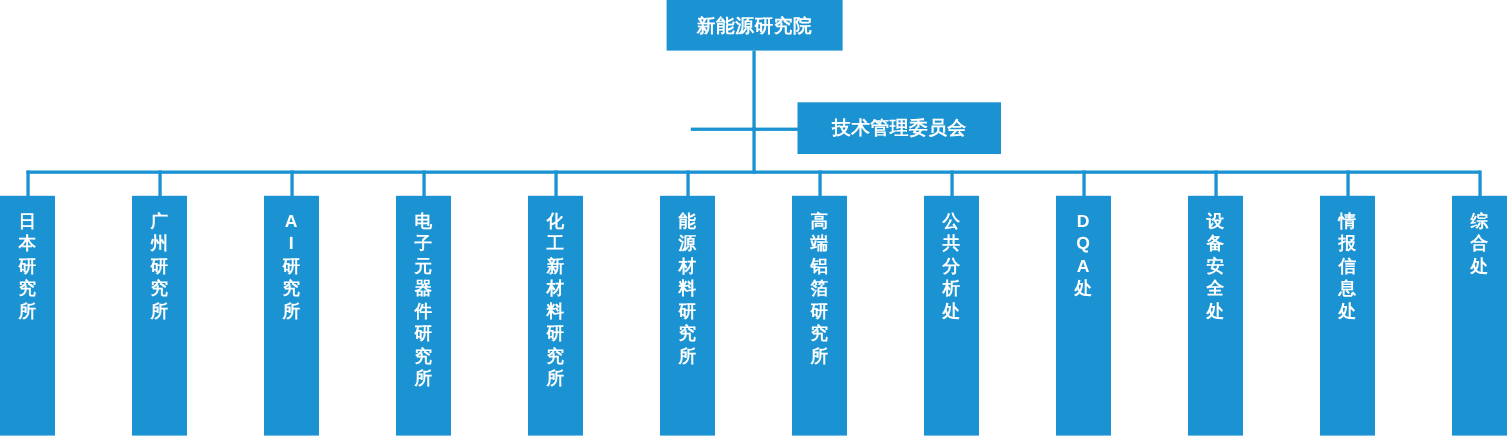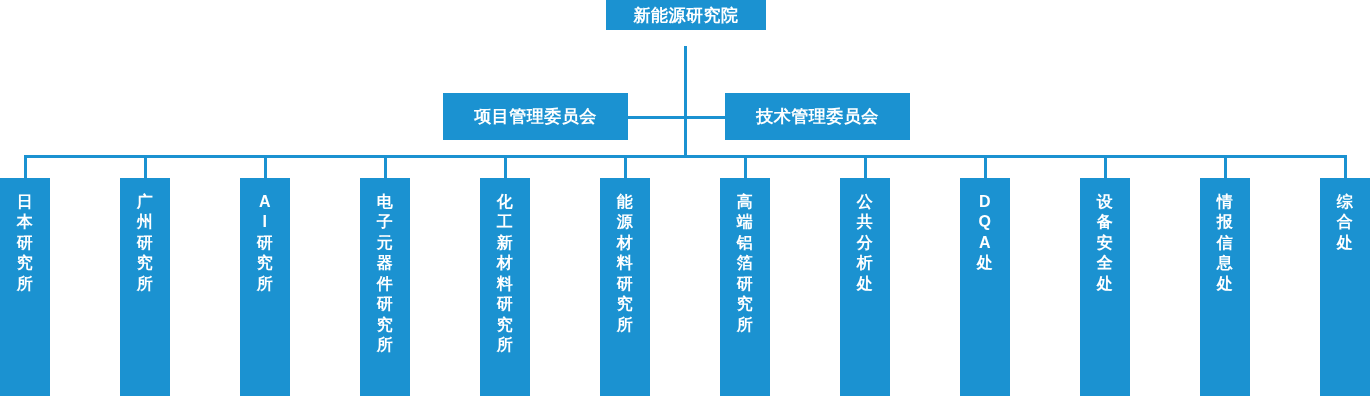--- a/index.html
+++ b/index.html
@@ -83,27 +83,24 @@
   <div class="line v" style="left:384px;  top:155px; height:24px;"></div>
   <div class="line v" style="left:504px;  top:155px; height:24px;"></div>
   <div class="line v" style="left:624px;  top:155px; height:24px;"></div>
   <div class="line v" style="left:744px;  top:155px; height:24px;"></div>
   <div class="line v" style="left:864px;  top:155px; height:24px;"></div>
   <div class="line v" style="left:984px;  top:155px; height:24px;"></div>
   <div class="line v" style="left:1104px; top:155px; height:24px;"></div>
   <div class="line v" style="left:1224px; top:155px; height:24px;"></div>
   <div class="line v" style="left:1344px; top:155px; height:24px;"></div>
 
-  <div class="node top" style="left:606px; top:0px; width:160px; height:30px;">
+  <div class="node top" style="left:606px; top:0px; width:160px; height:46px;">
     <span>新能源研究院</span>
   </div>
 
-  <div class="node committee" style="left:443px; top:93px; width:185px; height:47px;">
-    <span>项目管理委员会</span>
-  </div>
   <div class="node committee" style="left:725px; top:93px; width:185px; height:47px;">
     <span>技术管理委员会</span>
   </div>
 
   <div class="node unit" style="left:0px; top:178px; width:50px; height:218px;">
     <span class="vlabel">
         <span class="ch">日</span>
         <span class="ch">本</span>
         <span class="ch">研</span>
         <span class="ch">究</span>

